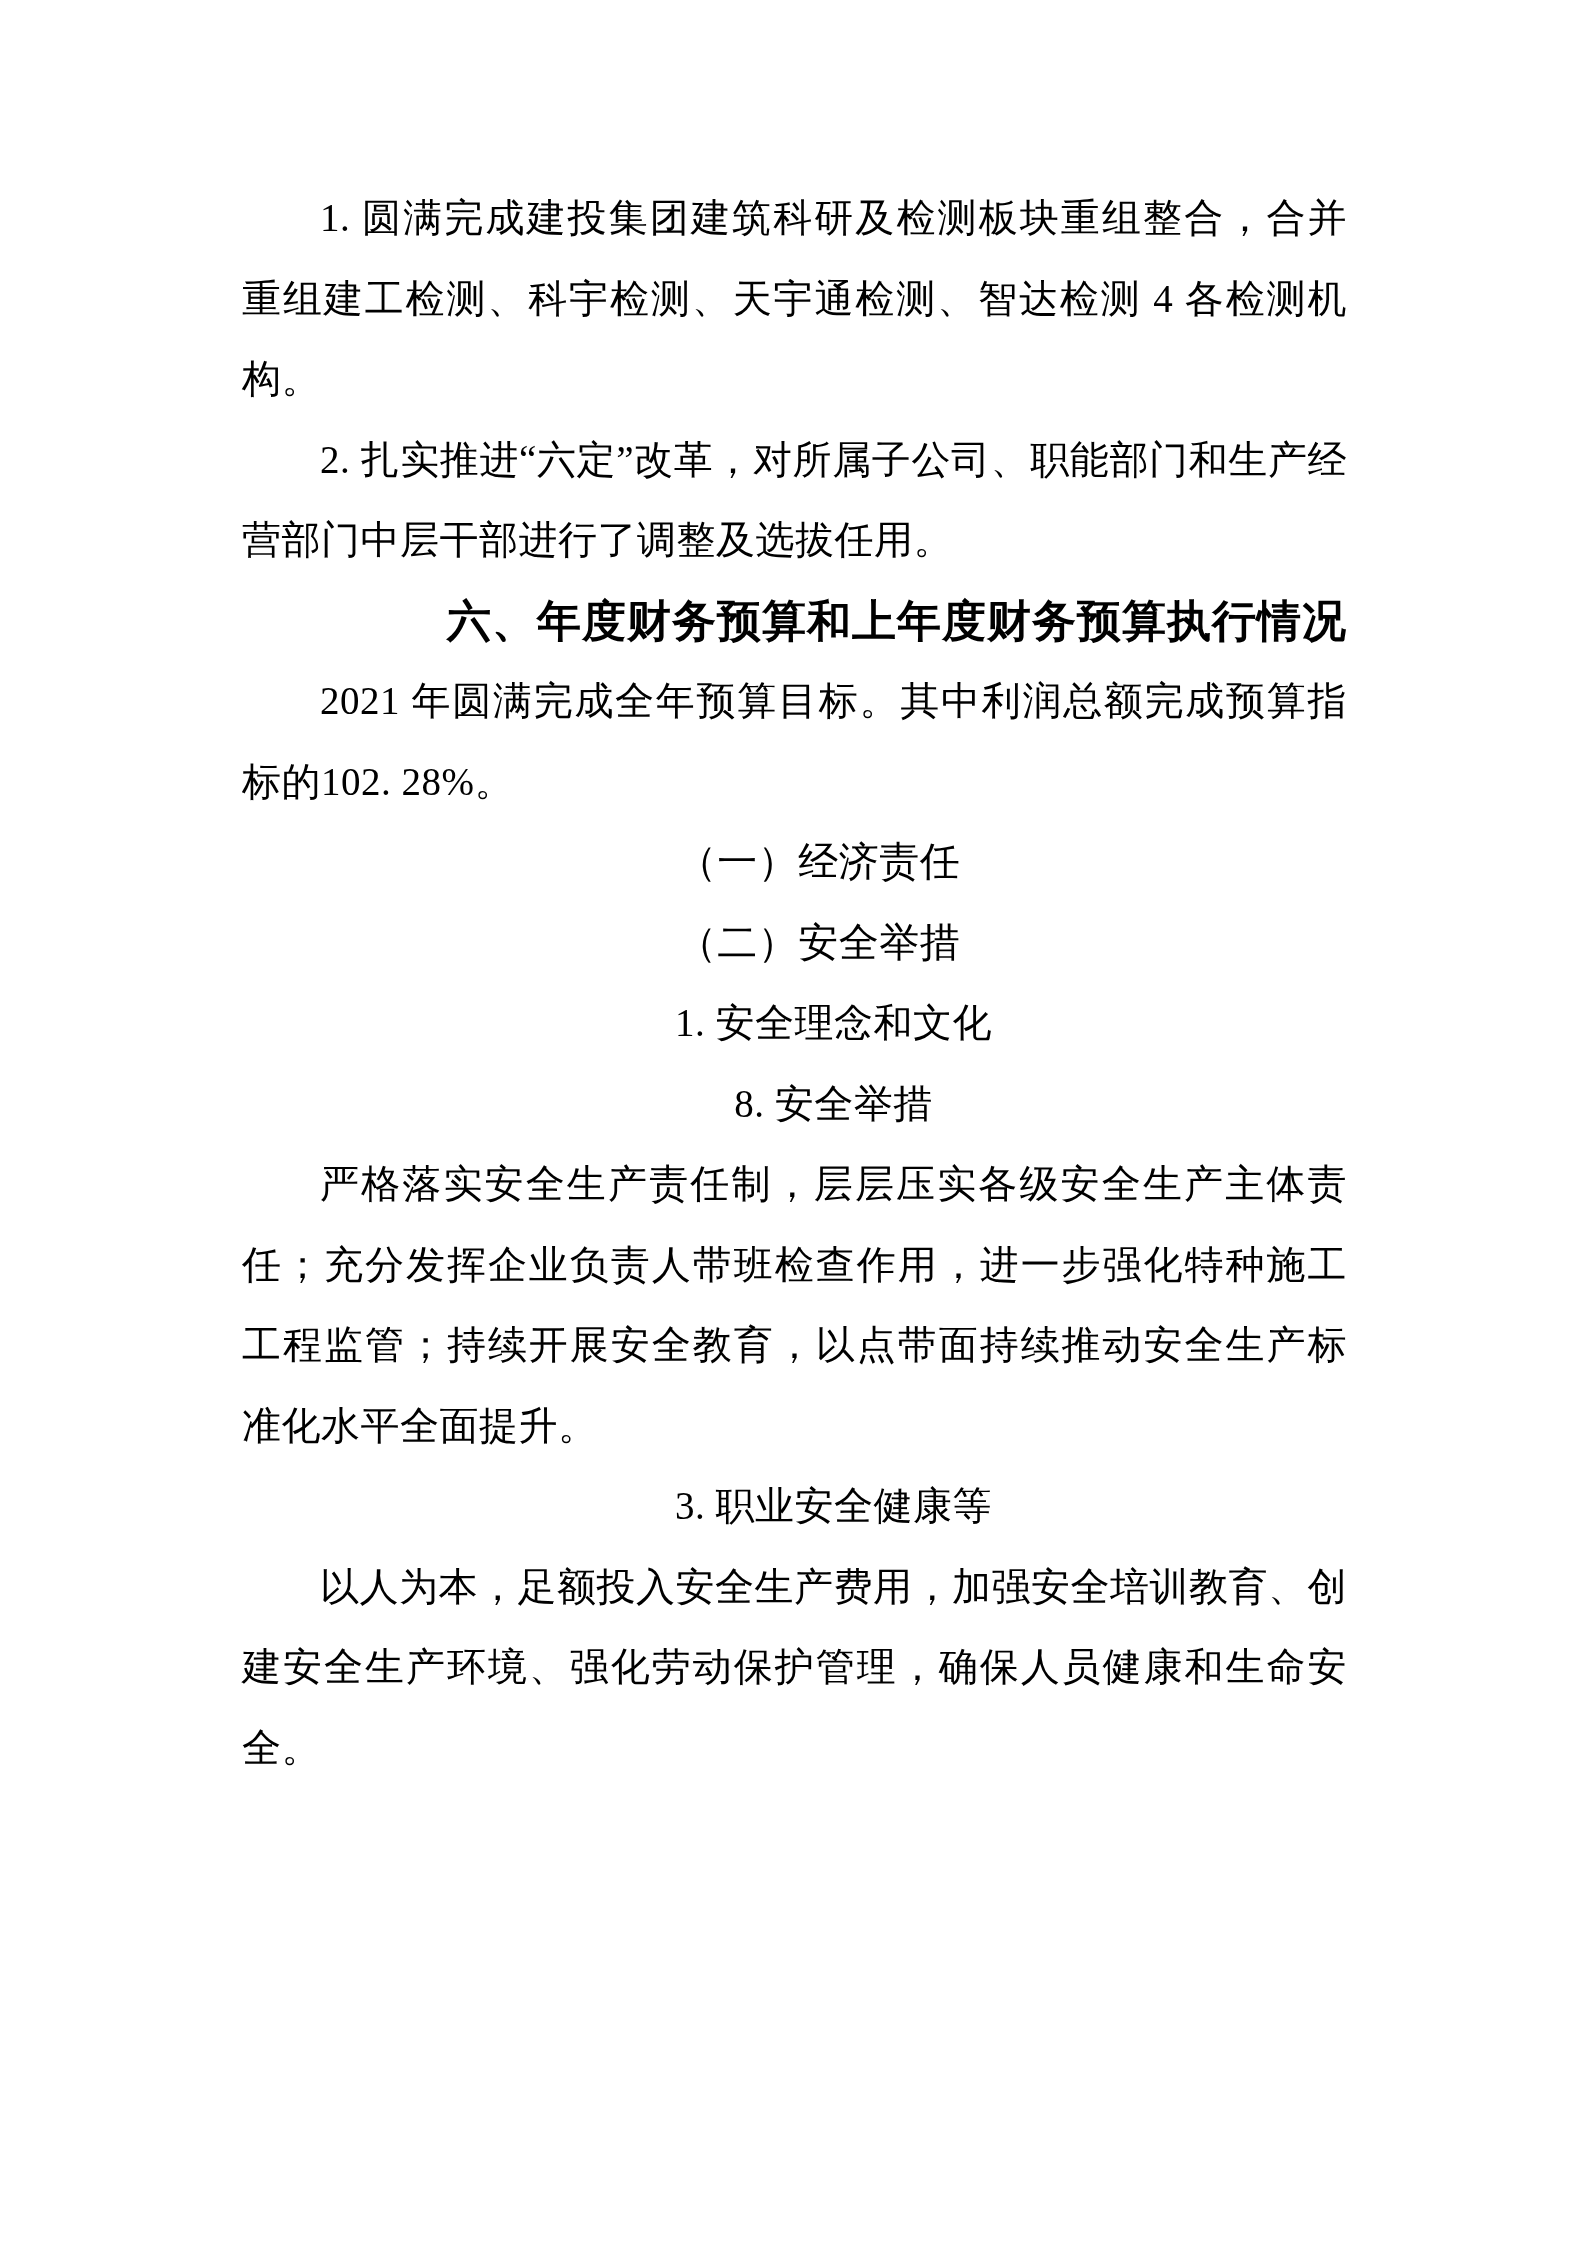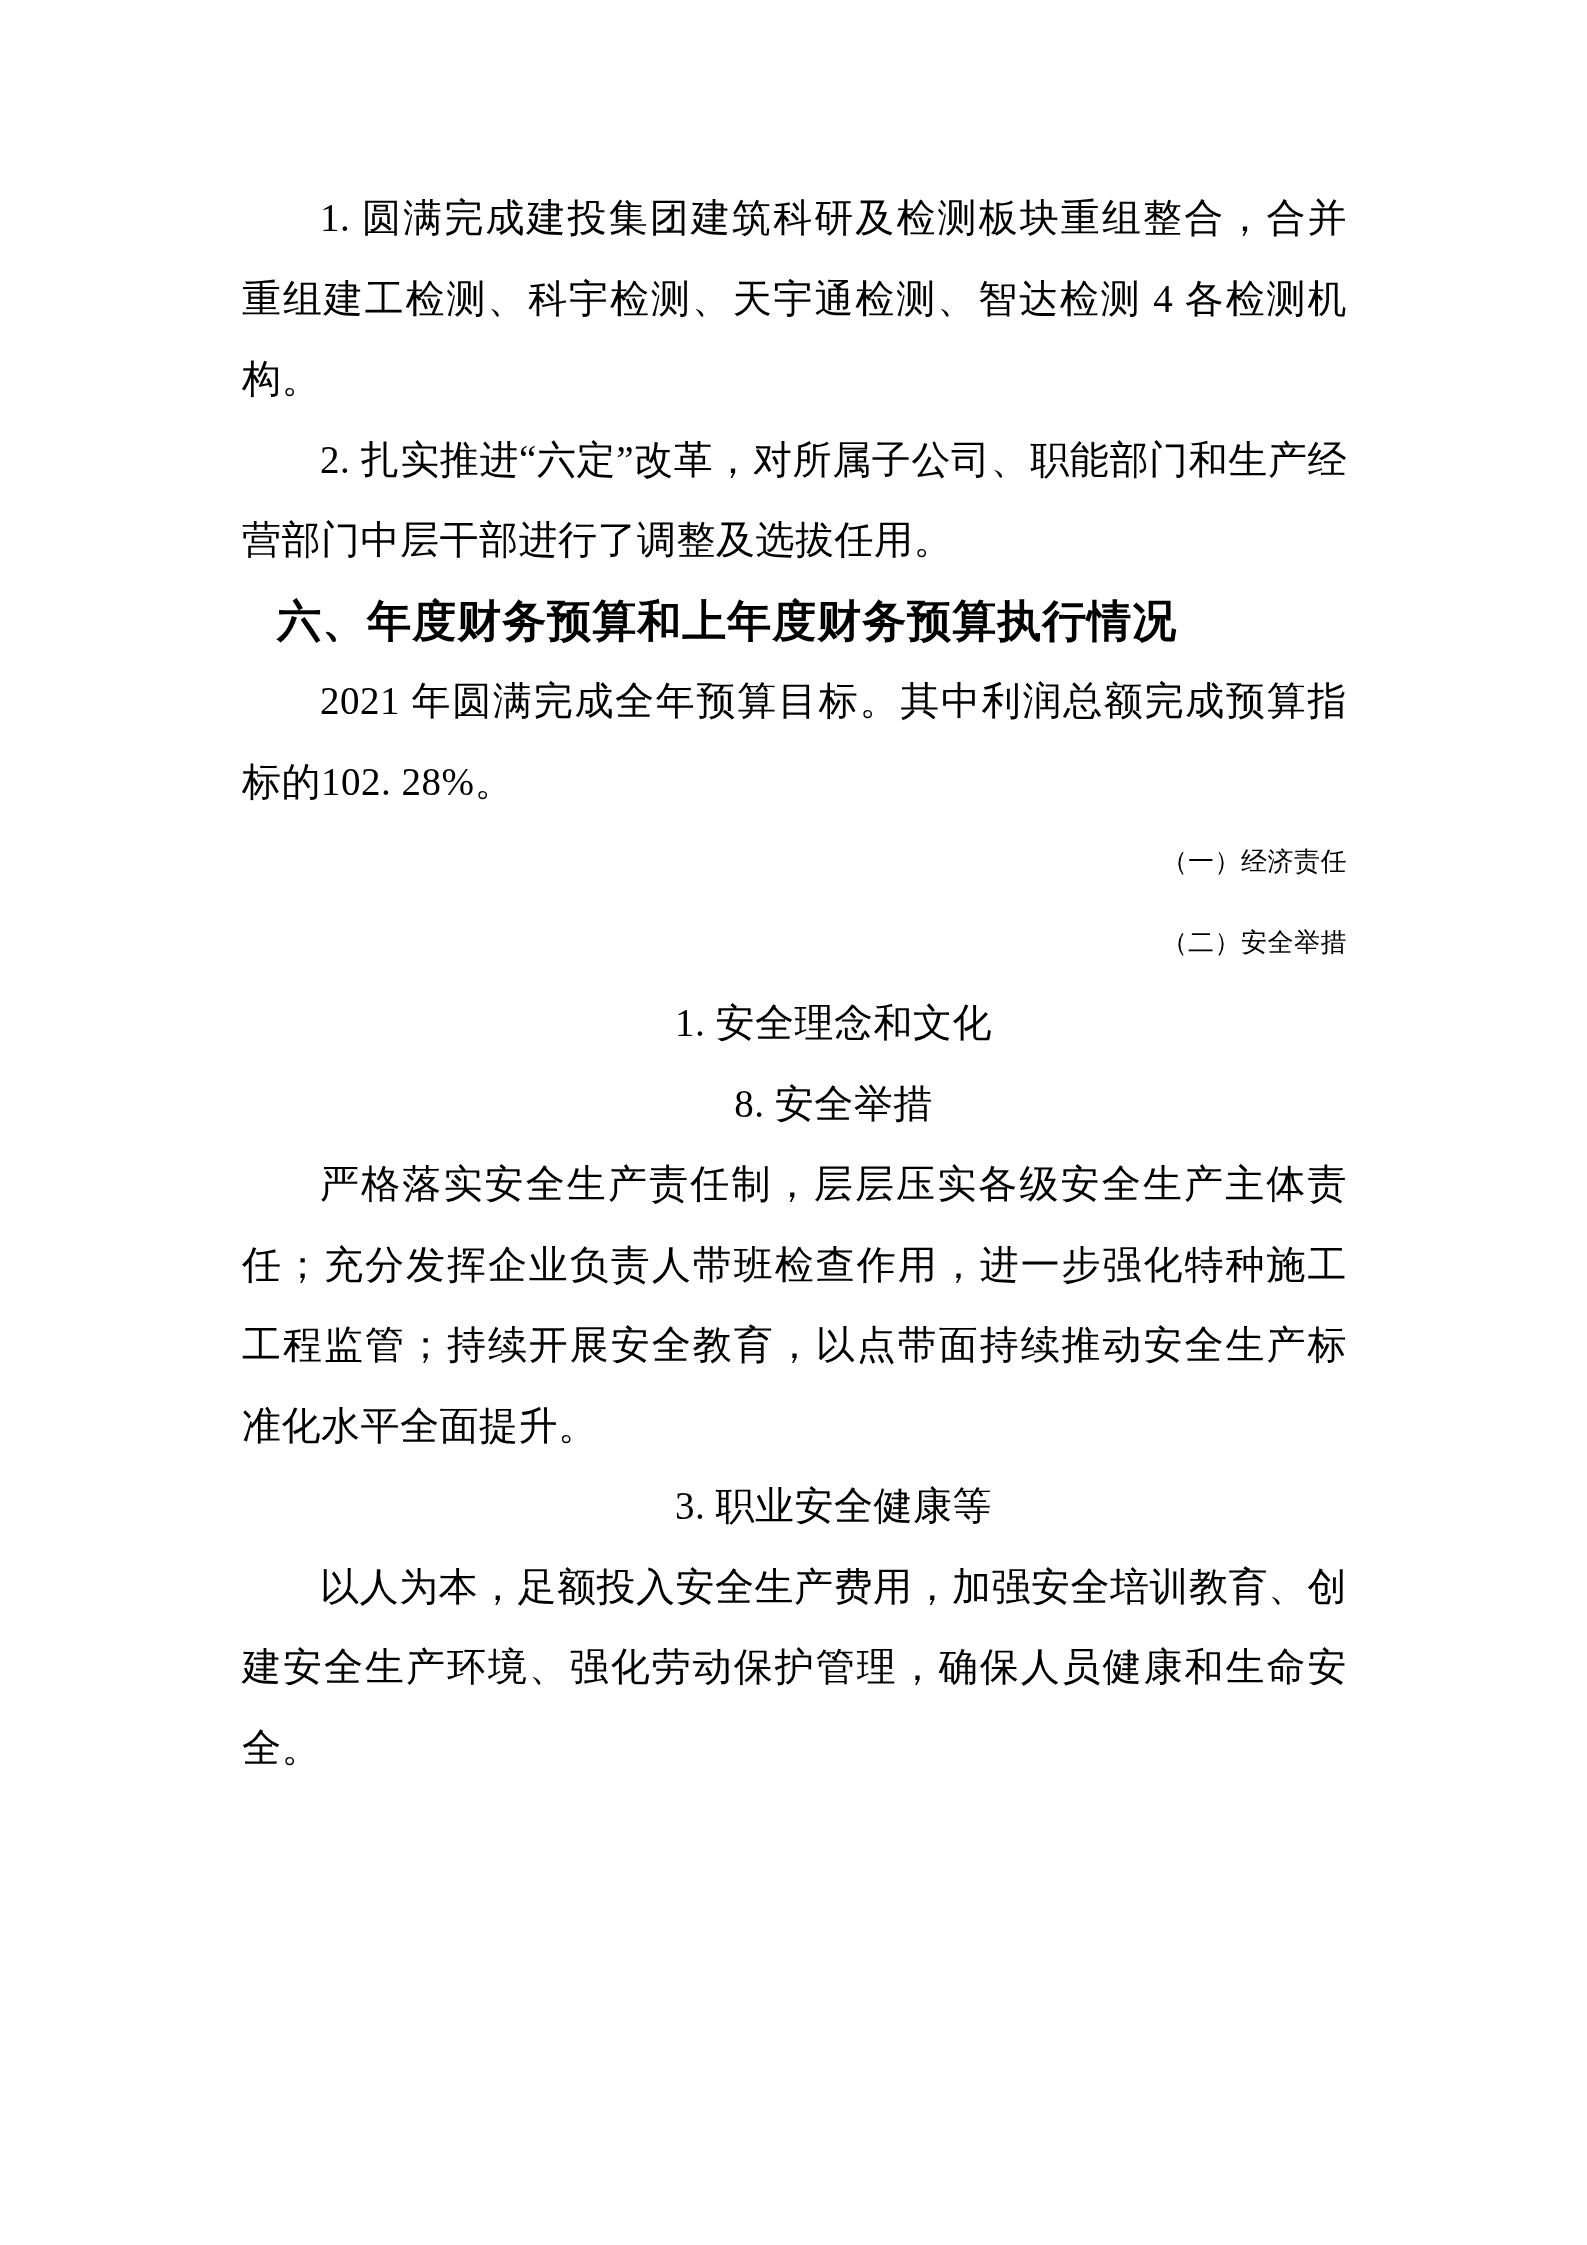--- a/index.html
+++ b/index.html
@@ -33,30 +33,30 @@
     text-indent: 2em;
     letter-spacing: 0.5px;
   }
   p.body-num {
     font-size: 39px;
     text-align: center;
     text-indent: 2em;
     letter-spacing: 0.5px;
   }
   p.sub {
-    font-size: 26px;
-    text-align: right;
+    font-size: 40px;
+    text-align: center;
     text-indent: 1.2em;
     letter-spacing: 0.5px;
   }
   p.heading {
     font-family: "Liberation Sans", sans-serif;
     font-weight: bold;
     font-size: 44px;
-    text-align: left;
+    text-align: right;
     text-indent: 0.8em;
     letter-spacing: 1px;
   }
 </style>
 </head>
 <body>
 
 <div class="page">
   <main class="content">
       <p class="body">1. 圆满完成建投集团建筑科研及检测板块重组整合，合并重组建工检测、科宇检测、天宇通检测、智达检测 4 各检测机构。</p>

